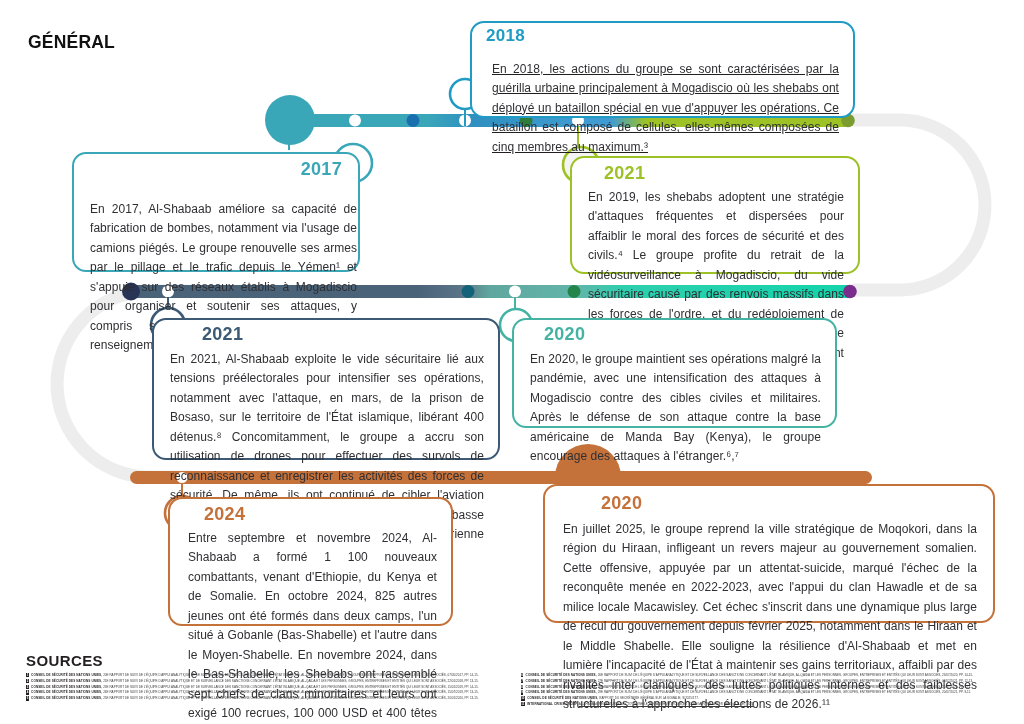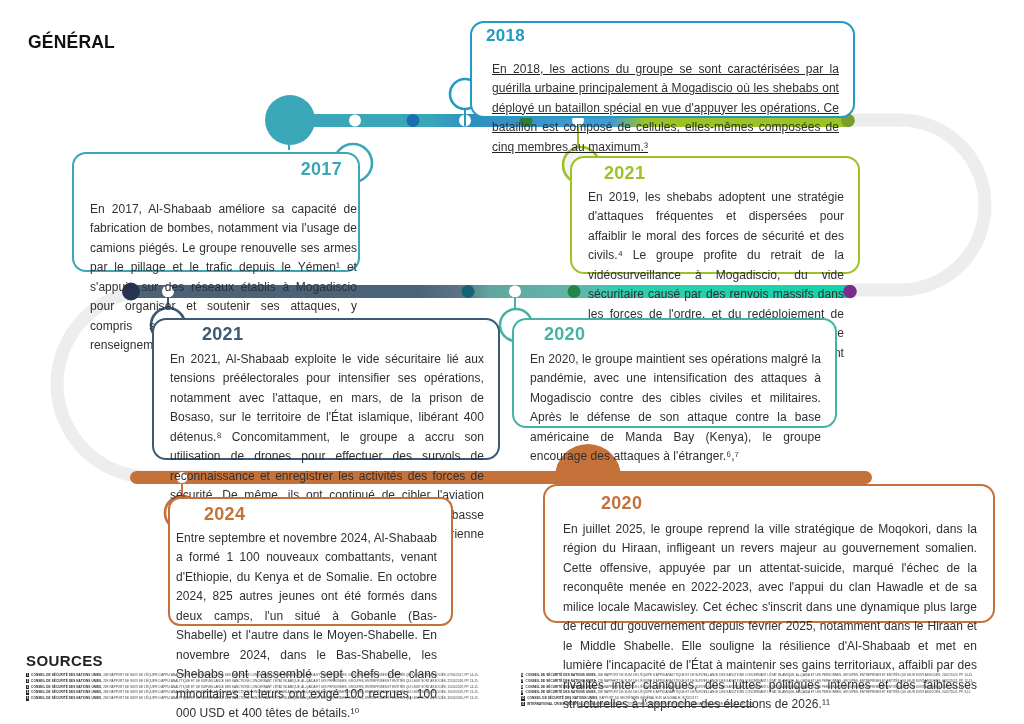--- a/index.html
+++ b/index.html
@@ -164,21 +164,21 @@
   <div class="card" id="card-2021" style="left:152px;top:318px;width:348px;height:142px;padding:24px 14px 8px 16px;">
     <div class="yr" style="left:32px;top:5px;font-size:18px;margin-left:16px;">2021</div>
     <div class="bd" style="margin-top:6px;">En 2021, Al-Shabaab exploite le vide sécuritaire lié aux tensions préélectorales pour intensifier ses opérations, notamment avec l'attaque, en mars, de la prison de Bosaso, sur le territoire de l'État islamique, libérant 400 détenus.⁸ Concomitamment, le groupe a accru son utilisation de drones pour effectuer des survols de reconnaissance et enregistrer les activités des forces de sécurité. De même, ils ont continué de cibler l'aviation civile en tentant d'endommager les avions volant à basse altitude avec des systèmes portables de défense aérienne et d'autres armes conventionnelles.⁹</div>
   </div>
 
   <div class="card" id="card-2020" style="left:512px;top:318px;width:325px;height:110px;padding:24px 14px 8px 16px;">
     <div class="yr" style="left:30px;top:5px;font-size:18px;">2020</div>
     <div class="bd" style="margin-top:6px;">En 2020, le groupe maintient ses opérations malgré la pandémie, avec une intensification des attaques à Mogadiscio contre des cibles civiles et militaires. Après le défense de son attaque contre la base américaine de Manda Bay (Kenya), le groupe encourage des attaques à l'étranger.⁶,⁷</div>
   </div>
 
-  <div class="card" id="card-2024" style="left:168px;top:497px;width:285px;height:129px;padding:24px 14px 8px 6px;border-radius:12px;">
+  <div class="card" id="card-2024" style="left:168px;top:497px;width:285px;height:129px;padding:24px 14px 8px 18px;">
     <div class="yr" style="left:34px;top:6px;font-size:18px;">2024</div>
     <div class="bd" style="margin-top:6px;">Entre septembre et novembre 2024, Al-Shabaab a formé 1 100 nouveaux combattants, venant d'Ethiopie, du Kenya et de Somalie. En octobre 2024, 825 autres jeunes ont été formés dans deux camps, l'un situé à Gobanle (Bas-Shabelle) et l'autre dans le Moyen-Shabelle. En novembre 2024, dans le Bas-Shabelle, les Shebabs ont rassemblé sept chefs de clans minoritaires et leurs ont exigé 100 recrues, 100 000 USD et 400 têtes de bétails.¹⁰</div>
   </div>
 
   <div class="card" id="card-2025" style="left:543px;top:484px;width:452px;height:139px;padding:26px 16px 8px 18px;">
     <div class="yr" style="left:56px;top:8px;font-size:18px;">2020</div>
     <div class="bd" style="margin-top:8px;">En juillet 2025, le groupe reprend la ville stratégique de Moqokori, dans la région du Hiraan, infligeant un revers majeur au gouvernement somalien. Cette offensive, appuyée par un attentat-suicide, marqué l'échec de la reconquête menée en 2022-2023, avec l'appui du clan Hawadle et de sa milice locale Macawisley. Cet échec s'inscrit dans une dynamique plus large de recul du gouvernement depuis février 2025, notamment dans le Hiraan et le Middle Shabelle. Elle souligne la résilience d'Al-Shabaab et met en lumière l'incapacité de l'État à maintenir ses gains territoriaux, affaibli par des rivalités inter claniques, des luttes politiques internes et des faiblesses structurelles à l'approche des élections de 2026.¹¹</div>
   </div>
 
   <div id="sources">

